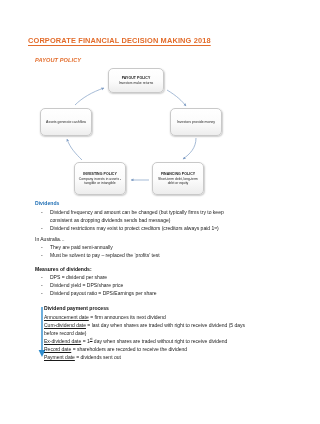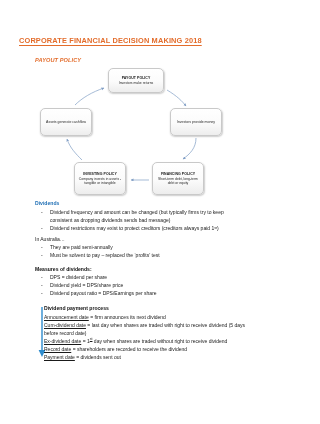--- a/index.html
+++ b/index.html
@@ -18,21 +18,21 @@
 
   .page {
     position: absolute;
     inset: 0;
     background: #ffffff;
   }
 
   
   .doc-title {
     position: absolute;
-    left: 19px;
+    left: 28px;
     top: 36px;
     font-size: 7.4px;
     font-weight: bold;
     letter-spacing: 0.15px;
     color: #e36c2b;
     text-decoration: underline;
     text-underline-offset: 1.5px;
     white-space: nowrap;
   }
   .doc-subtitle {

